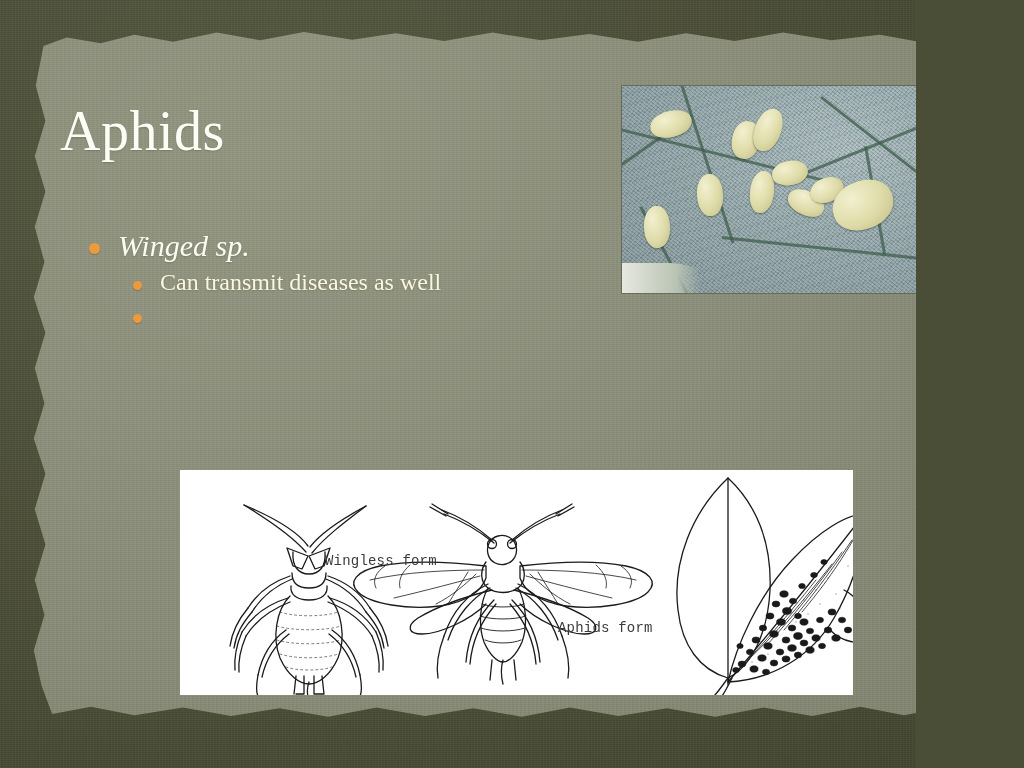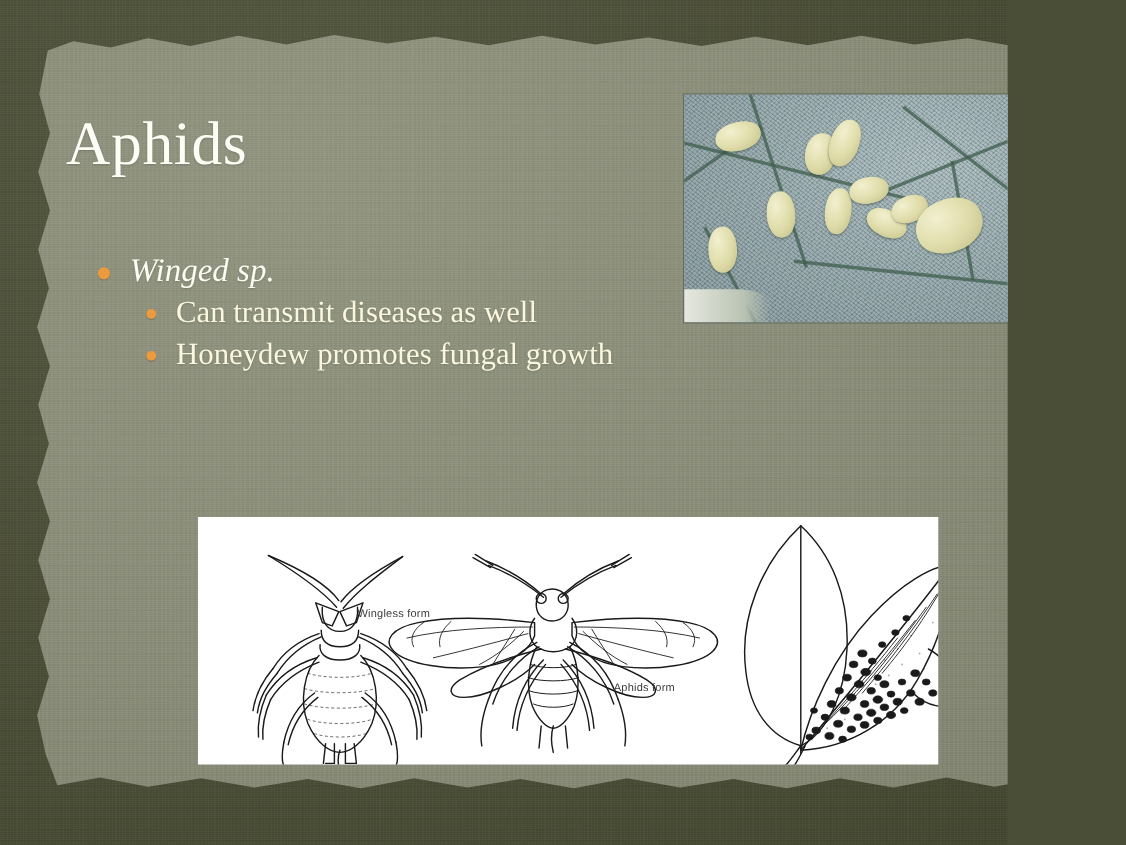--- a/index.html
+++ b/index.html
@@ -127,21 +127,21 @@
     width: 11px;
     height: 11px;
     border-radius: 50%;
     background: #eb9a3e;
     box-shadow: 0 1px 1px rgba(0,0,0,0.18);
   }
   .b2list { margin: 0; padding: 0; list-style: none; }
   .b2 {
     position: relative;
     padding-left: 80px;
-    font-size: 28px;
+    font-size: 24px;
     color: #faf7de;
     line-height: 1.26;
     margin-bottom: 2px;
     text-shadow: 0 1px 2px rgba(0,0,0,0.16);
   }
   .b2 .dot {
     position: absolute;
     left: 53px;
     top: 14px;
     width: 9px;
@@ -201,22 +201,22 @@
     position: absolute;
     left: 180px;
     top: 470px;
     width: 673px;
     height: 225px;
     background: #ffffff;
   }
   #figure svg { display: block; width: 100%; height: 100%; }
   .fig-label {
     position: absolute;
-    font-family: Liberation Sans, sans-serif;
-    font-size: 10px;
+    font-family: Liberation Mono, monospace;
+    font-size: 14px;
     color: #3a3a3a;
     letter-spacing: .2px;
     text-align: right;
   }
   #label-wingless { left: 145px; top: 83px; }
   #label-winged  { left: 378px; top: 150px; }
 </style>
 </head>
 <body>
 
@@ -257,21 +257,20 @@
       <span class="dot"></span>
       <span>Winged sp.</span>
     </div>
     <ul class="b2list">
       <li class="b2">
         <span class="dot"></span>
         <span>Can transmit diseases as well</span>
       </li>
       <li class="b2">
         <span class="dot"></span>
-        <span>Honeydew promotes fungal growth</span>
       </li>
     </ul>
   </div>
 
   <div id="figure">
     <svg viewBox="0 0 673 225">
       <g fill="none" stroke="#1a1a1a" stroke-width="1.3" stroke-linecap="round" stroke-linejoin="round">
 
         <path d="M64 35 C 95 48, 118 62, 128 76"></path>
         <path d="M64 35 C 92 52, 112 66, 126 82"></path>

